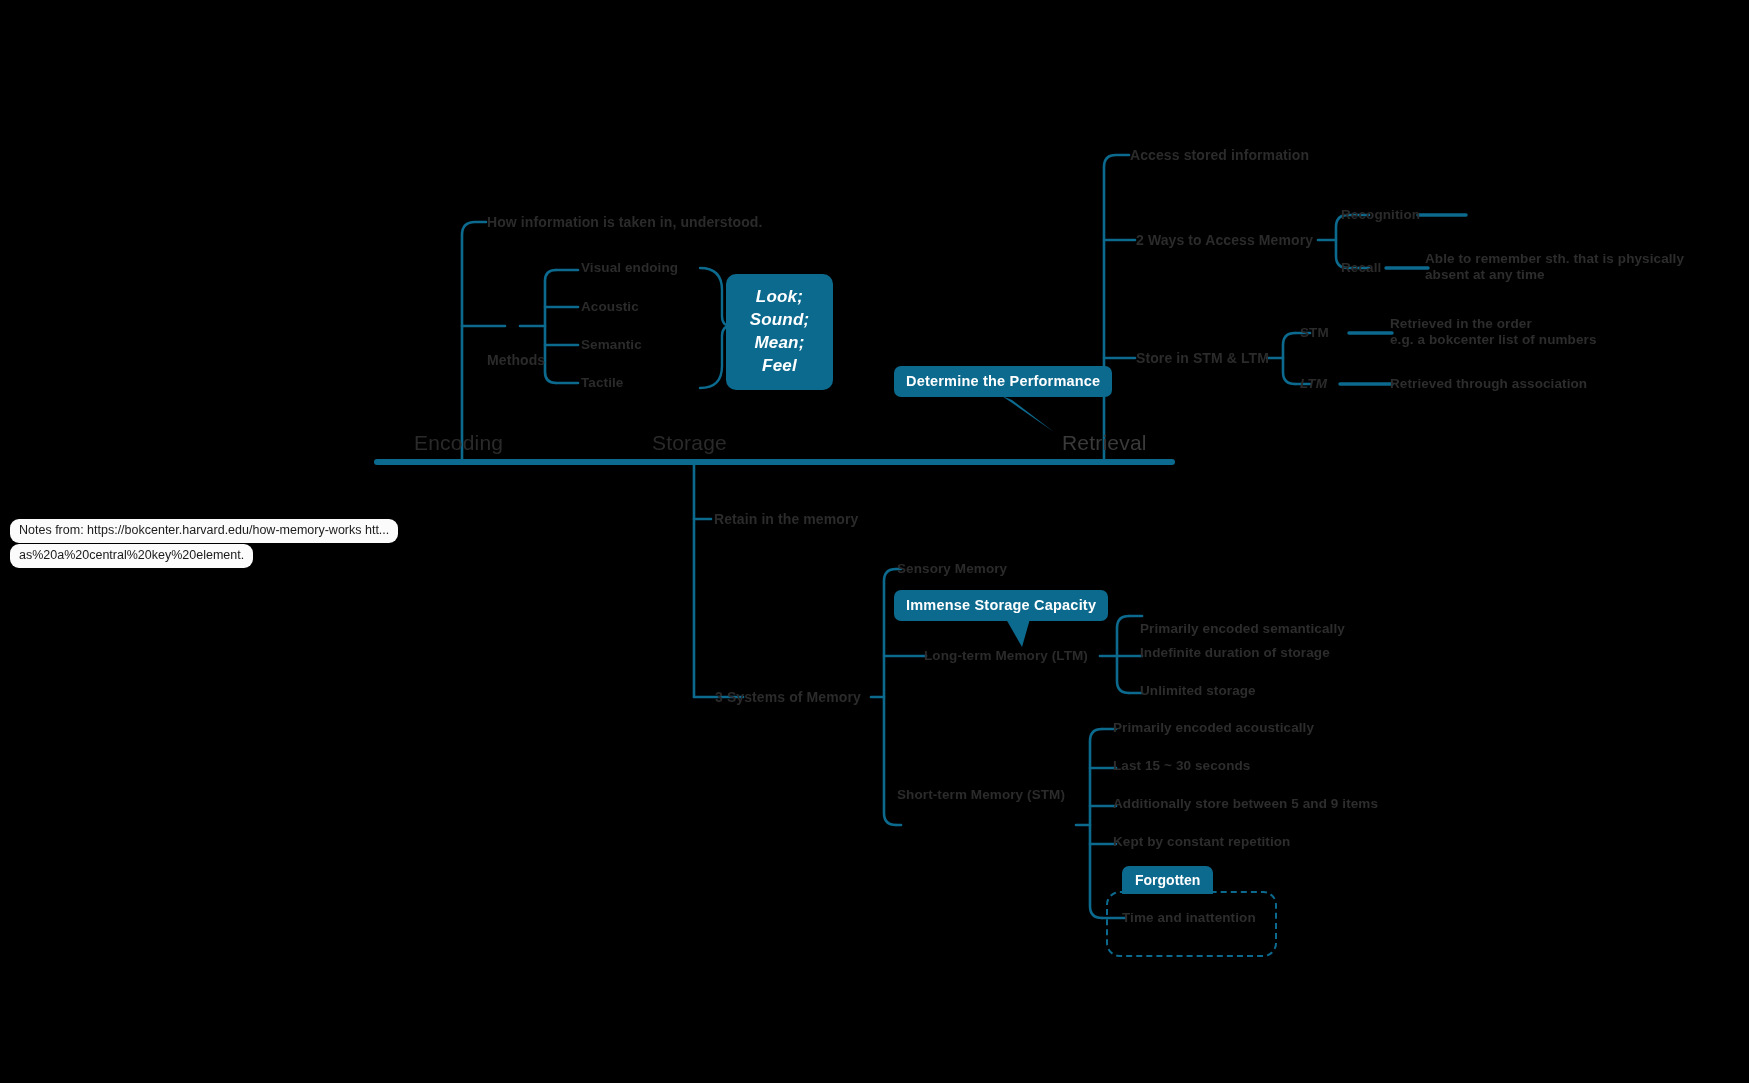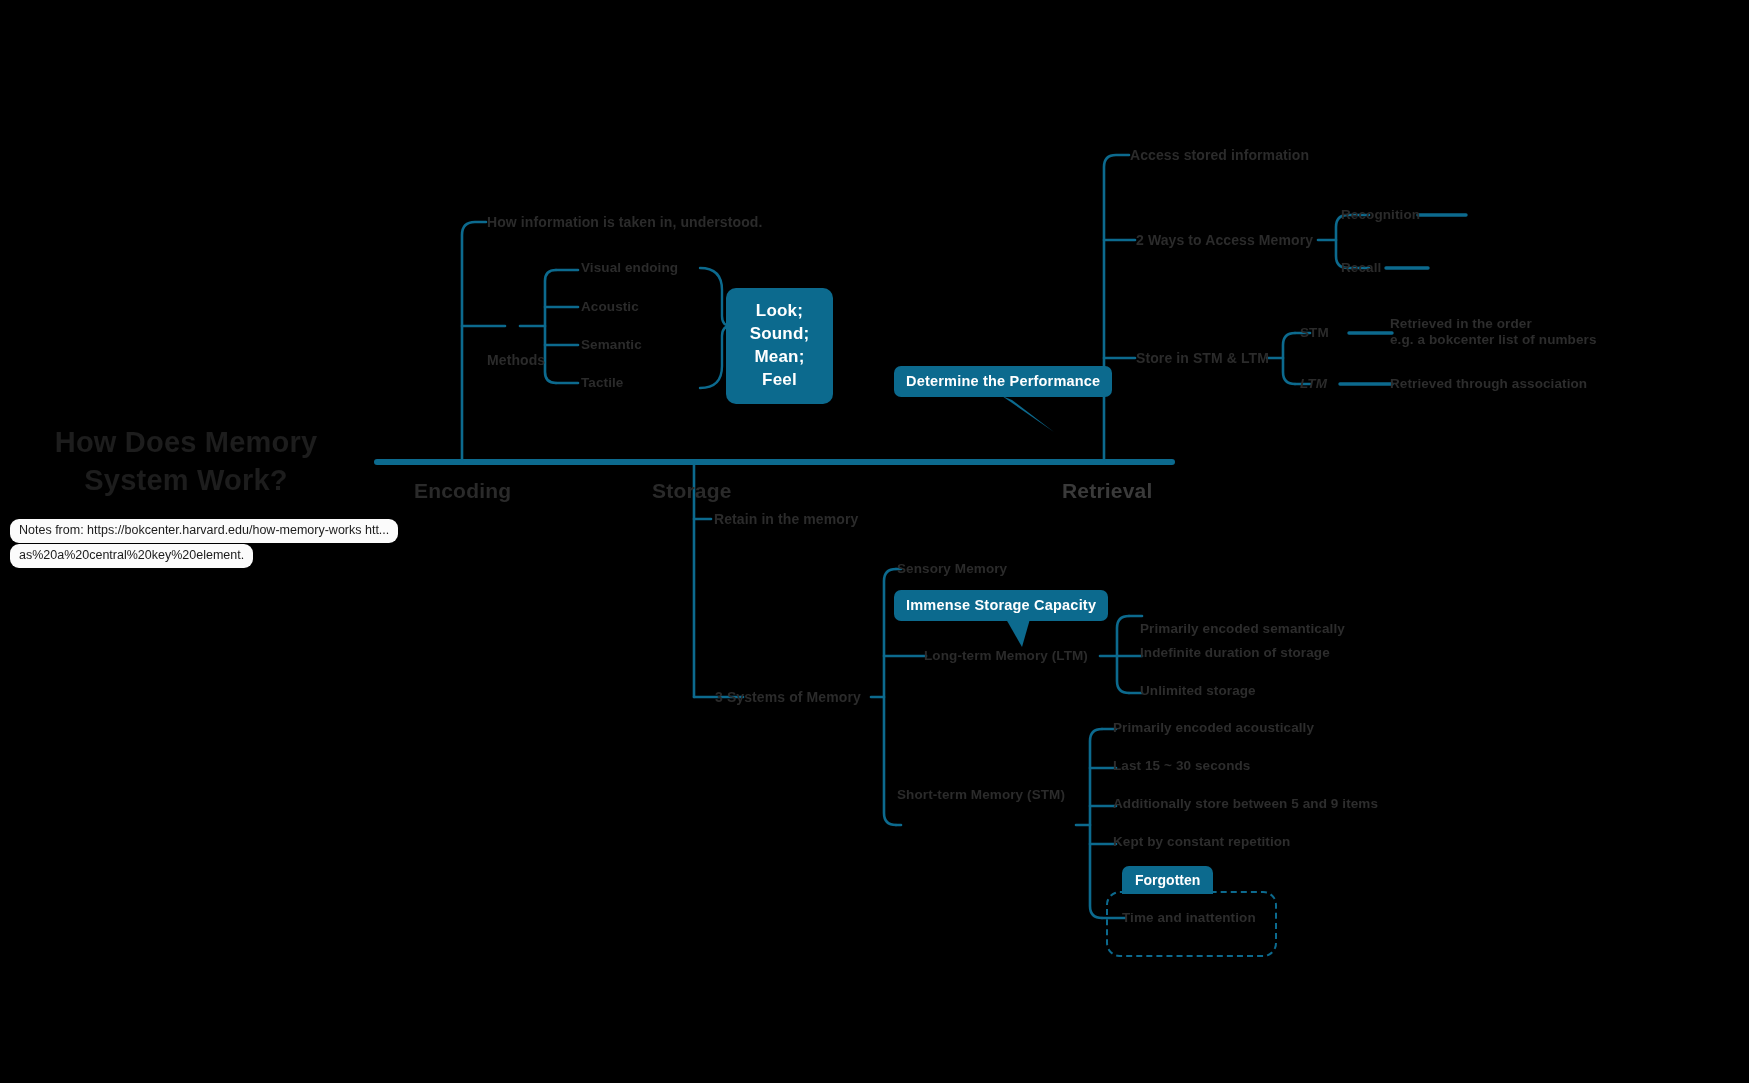--- a/index.html
+++ b/index.html
@@ -10,21 +10,21 @@
   }
   #canvas{position:absolute;inset:0;width:1749px;height:1083px;}
   svg.wires{position:absolute;left:0;top:0;width:1749px;height:1083px;pointer-events:none;}
   .node{position:absolute;white-space:pre;line-height:1.22;}
 
   
   .title{
     font-size:29px;font-weight:bold;color:#1d1d1d;letter-spacing:.2px;
     text-align:center;line-height:1.32;
   }
-  .trunk-label{font-size:21px;font-weight:bold;color:#2a2a2a;letter-spacing:.2px;margin-top:48px;}
+  .trunk-label{font-size:21px;font-weight:normal;color:#2a2a2a;letter-spacing:.2px;}
   .trunk-label.dim{color:#3a3a3a;}
   .lvl1{font-size:14px;font-weight:bold;color:#2b2b2b;letter-spacing:.1px;}
   .lvl2{font-size:13.5px;font-weight:bold;color:#2b2b2b;letter-spacing:.1px;}
   .lvl3{font-size:13.5px;font-weight:bold;color:#2d2d2d;letter-spacing:.1px;}
 
   
   .callout{
     position:absolute;background:#0c6a8e;color:#fff;font-weight:bold;
     border-radius:7px;padding:7px 12px;font-size:14.5px;letter-spacing:.2px;
     white-space:pre;line-height:1.2;
@@ -115,54 +115,54 @@
       <path d="M1076,825 L1090,825"></path>
       <path d="M1102,729 Q1090,729 1090,741 L1090,906 Q1090,918 1102,918"></path>
       <line x1="1102" y1="729" x2="1116" y2="729"></line>
       <line x1="1090" y1="768" x2="1116" y2="768"></line>
       <line x1="1090" y1="806" x2="1116" y2="806"></line>
       <line x1="1090" y1="844" x2="1116" y2="844"></line>
       <line x1="1102" y1="918" x2="1125" y2="918"></line>
     </g>
   </svg>
 
-  <div class="node title" style="left:36px;top:423px;width:300px;">How Does Memory
-System Work?</div>
 
   <div class="note-chip" style="left:10px;top:519px;">Notes from: https://bokcenter.harvard.edu/how-memory-works htt...</div>
   <div class="note-chip" style="left:10px;top:544px;">as%20a%20central%20key%20element.</div>
 
   <div class="node trunk-label" style="left:414px;top:430px;">Encoding</div>
   <div class="node trunk-label" style="left:652px;top:430px;">Storage</div>
   <div class="node trunk-label dim" style="left:1062px;top:430px;">Retrieval</div>
 
   <div class="node lvl1" style="left:487px;top:214px;">How information is taken in, understood.</div>
 
   <div class="node lvl1" style="left:487px;top:318px;margin-top:34px;">Methods</div>
 
   <div class="node lvl2" style="left:581px;top:260px;">Visual endoing</div>
   <div class="node lvl2" style="left:581px;top:299px;">Acoustic</div>
   <div class="node lvl2" style="left:581px;top:337px;">Semantic</div>
   <div class="node lvl2" style="left:581px;top:375px;">Tactile</div>
 
-  <div class="callout tall" style="left:726px;top:288px;width:75px;">Look;
+  <div class="callout tall" style="left:726px;top:274px;width:75px;font-style:italic;">Look;
 Sound;
 Mean;
 Feel</div>
 
   <div class="callout" style="left:894px;top:366px;">Determine the Performance</div>
   <svg class="tail" style="left:894px;top:366px;width:200px;height:70px;" viewBox="0 0 200 70" xmlns="http://www.w3.org/2000/svg">
     <polygon points="108,30 160,66 118,34" fill="#0c6a8e"></polygon>
   </svg>
 
   <div class="node lvl1" style="left:1130px;top:147px;">Access stored information</div>
 
   <div class="node lvl1" style="left:1136px;top:232px;">2 Ways to Access Memory</div>
   <div class="node lvl2" style="left:1341px;top:207px;">Recognition</div>
   <div class="node lvl2" style="left:1341px;top:260px;">Recall</div>
+  <div class="node lvl3" style="left:1425px;top:251px;">Able to remember sth. that is physically
+absent at any time</div>
 
   <div class="node lvl1" style="left:1136px;top:350px;">Store in STM &amp; LTM</div>
   <div class="node lvl2" style="left:1300px;top:325px;">STM</div>
   <div class="node lvl3" style="left:1390px;top:316px;">Retrieved in the order
 e.g. a bokcenter list of numbers</div>
   <div class="node lvl2" style="left:1300px;top:376px;font-style:italic;">LTM</div>
   <div class="node lvl3" style="left:1390px;top:376px;">Retrieved through association</div>
 
   <div class="node lvl1" style="left:714px;top:511px;">Retain in the memory</div>
 

